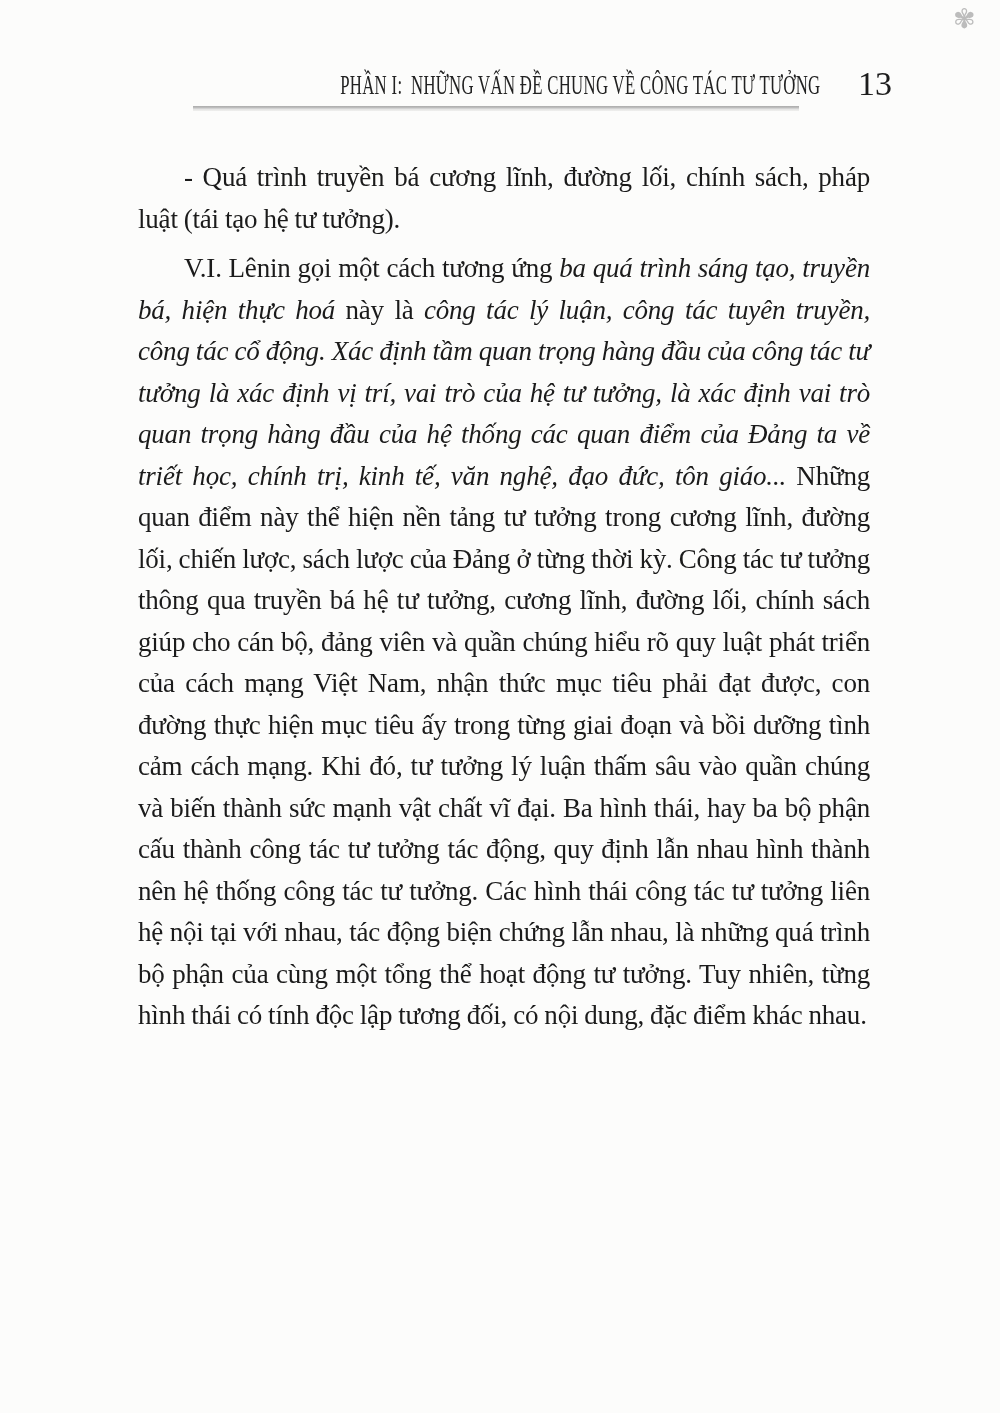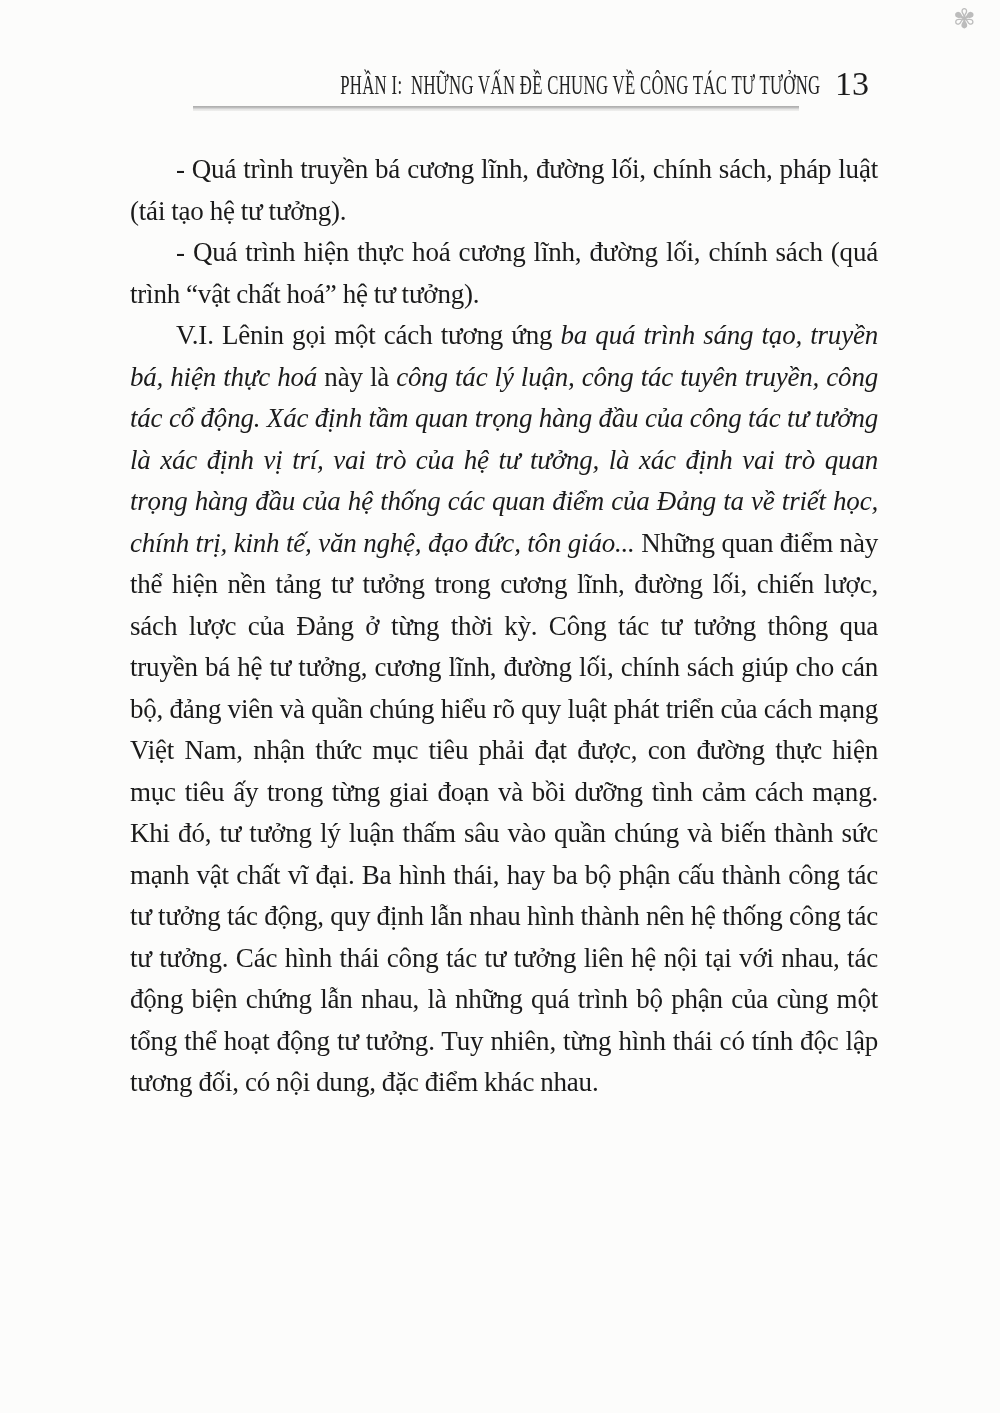--- a/index.html
+++ b/index.html
@@ -45,38 +45,38 @@
     top: 106px;
     width: 606px;
     height: 5px;
     background: linear-gradient(to bottom, #ababab 0px, #c2c2c2 2px, #e2e2e2 3px, #f0f0ee 5px);
   }
   .page-number {
     position: absolute;
     left: 812px;
     top: 66px;
     width: 80px;
-    text-align: center;
+    text-align: right;
     font-size: 34px;
     line-height: 36px;
     color: #1c1c1c;
   }
   .page-body {
     position: absolute;
     left: 130px;
     top: 149px;
     width: 748px;
     font-size: 27px;
     line-height: 41.5px;
     text-align: justify;
     letter-spacing: -0.2px;
     word-spacing: -0.5px;
   }
   .page-body p {
-    margin: 0;
+    margin: 8px;
     padding: 0;
     text-indent: 46px;
   }
   .it { font-style: italic; }
 </style>
 </head>
 <body>
 
 <div class="page">
 
@@ -89,23 +89,20 @@
   <div class="header-rule"></div>
 
   <div class="page-number">13</div>
 
   <div class="page-body">
 
     <p>
       <span>- Quá trình truyền bá cương lĩnh, đường lối, chính sách, pháp luật (tái tạo hệ tư tưởng).</span>
     </p>
 
-    <p>
-      <span>- Quá trình hiện thực hoá cương lĩnh, đường lối, chính sách (quá trình “vật chất hoá” hệ tư tưởng).</span>
-    </p>
 
     <p>
       <span>V.I. Lênin gọi một cách tương ứng </span><span class="it">ba quá trình sáng tạo, truyền bá, hiện thực hoá</span><span> này là </span><span class="it">công tác lý luận, công tác tuyên truyền, công tác cổ động. Xác định tầm quan trọng hàng đầu của công tác tư tưởng là xác định vị trí, vai trò của hệ tư tưởng, là xác định vai trò quan trọng hàng đầu của hệ thống các quan điểm của Đảng ta về triết học, chính trị, kinh tế, văn nghệ, đạo đức, tôn giáo...</span><span> Những quan điểm này thể hiện nền tảng tư tưởng trong cương lĩnh, đường lối, chiến lược, sách lược của Đảng ở từng thời kỳ. Công tác tư tưởng thông qua truyền bá hệ tư tưởng, cương lĩnh, đường lối, chính sách giúp cho cán bộ, đảng viên và quần chúng hiểu rõ quy luật phát triển của cách mạng Việt Nam, nhận thức mục tiêu phải đạt được, con đường thực hiện mục tiêu ấy trong từng giai đoạn và bồi dưỡng tình cảm cách mạng. Khi đó, tư tưởng lý luận thấm sâu vào quần chúng và biến thành sức mạnh vật chất vĩ đại. Ba hình thái, hay ba bộ phận cấu thành công tác tư tưởng tác động, quy định lẫn nhau hình thành nên hệ thống công tác tư tưởng. Các hình thái công tác tư tưởng liên hệ nội tại với nhau, tác động biện chứng lẫn nhau, là những quá trình bộ phận của cùng một tổng thể hoạt động tư tưởng. Tuy nhiên, từng hình thái có tính độc lập tương đối, có nội dung, đặc điểm khác nhau.</span>
     </p>
 
 
   </div>
 
 </div>
 

